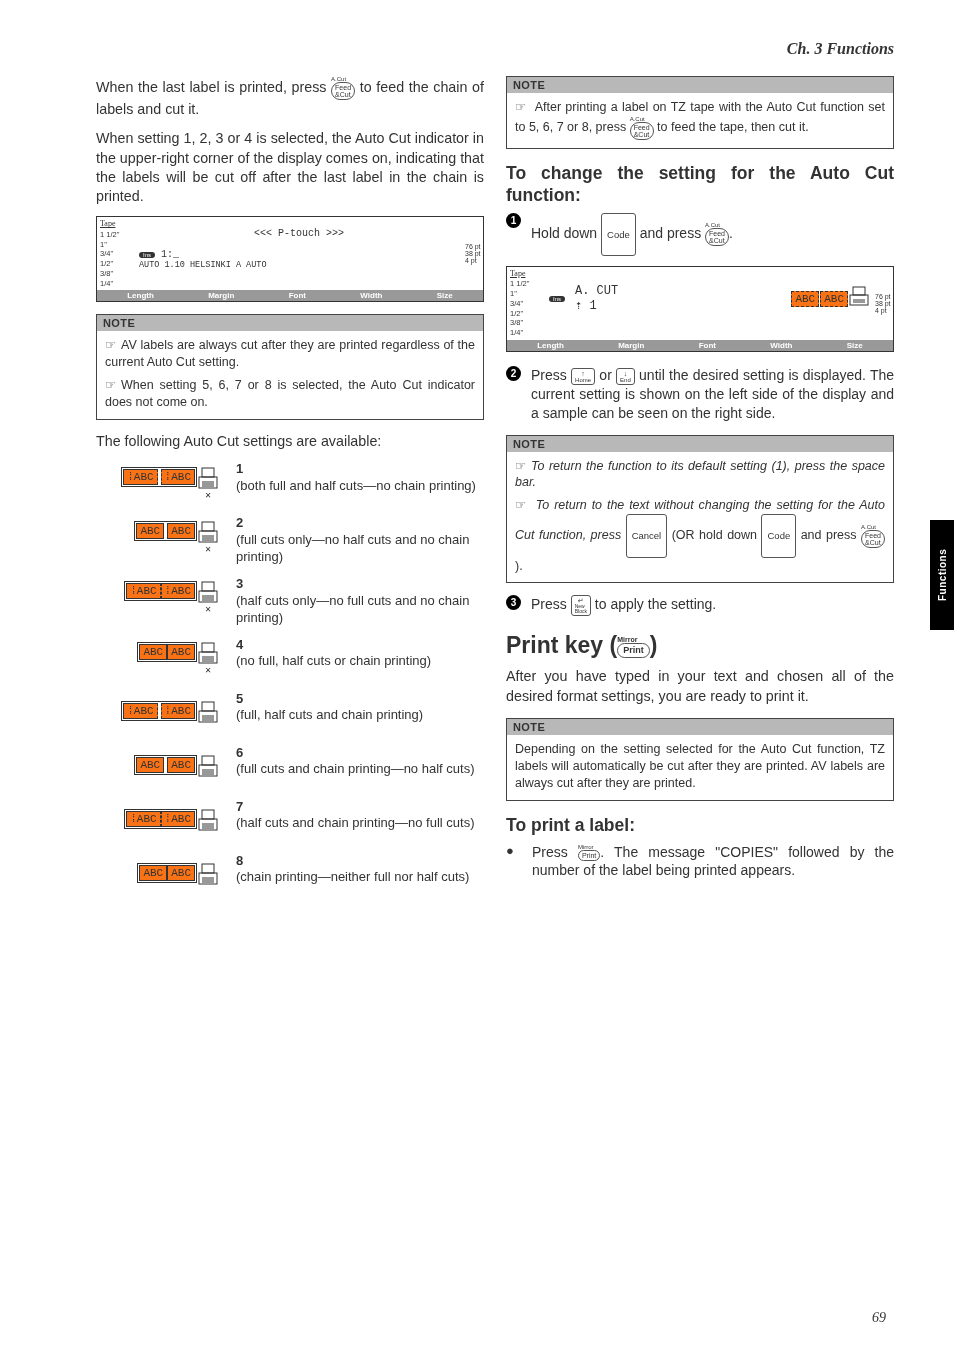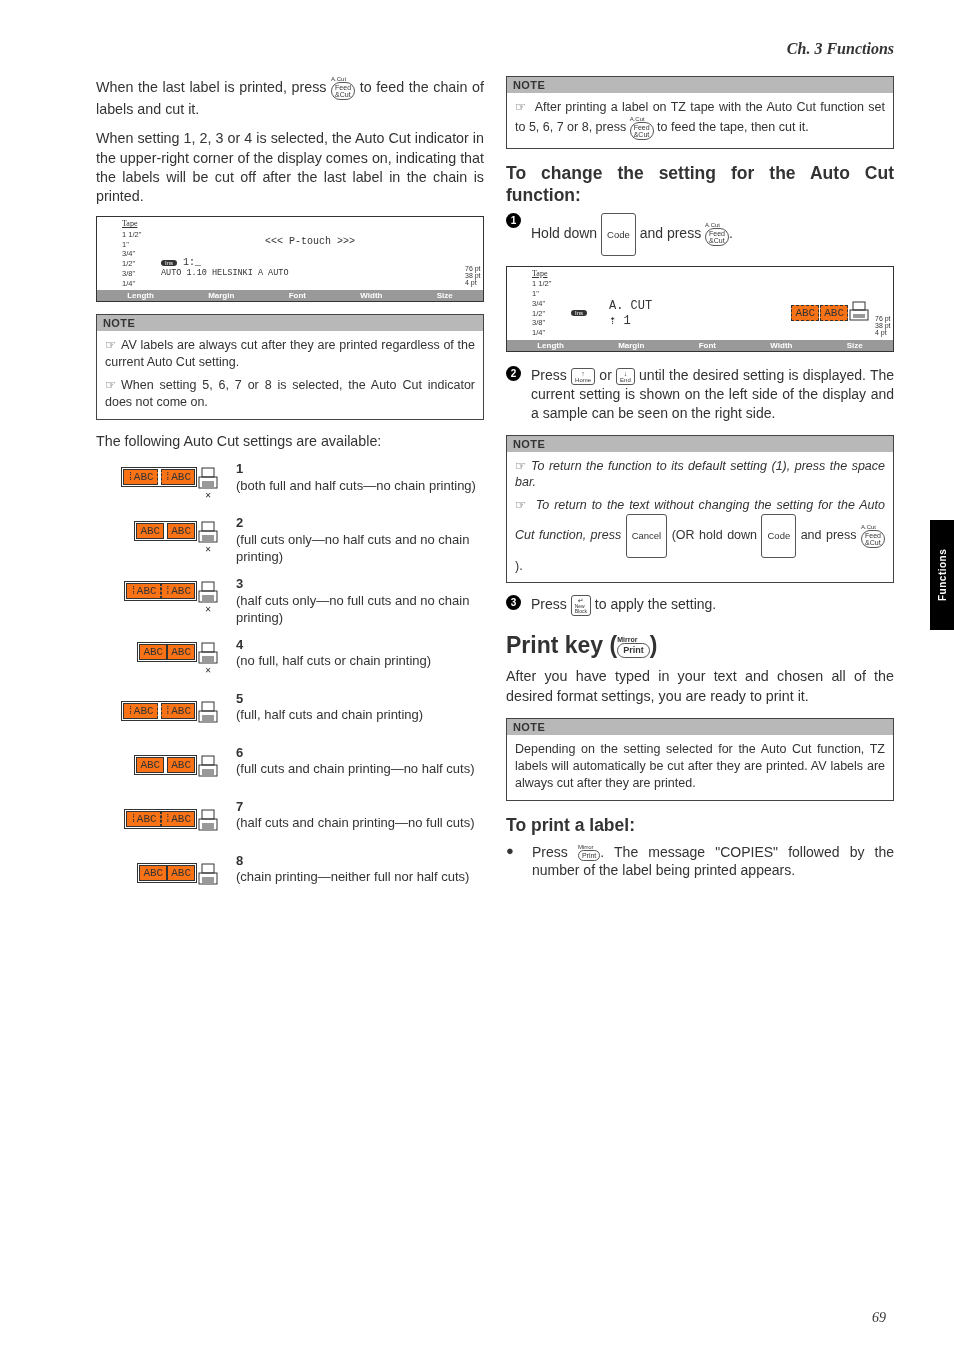--- a/index.html
+++ b/index.html
@@ -71,22 +71,21 @@
     min-width: 16px;
   }
   .display {
     border: 1px solid #333;
     margin: 10px 0 10px;
     font-size: 10px;
     background:#fff;
   }
   .display-inner {
     display:flex;
-    align-items:flex-end;
-    margin-left:22px;
+    align-items:center;
   }
   .display .tape-col {
     width: 38px;
     border-right: 0;
     font-size: 7.5px;
     padding: 2px 3px;
     line-height: 1.3;
   }
   .display .tape-col .tape-h {
     font-family: "Times New Roman", serif;
@@ -523,21 +522,21 @@
       <div class="display-inner">
         <div class="tape-col">
           <div class="tape-h">Tape</div>
           <div>1 1/2"</div>
           <div>1"</div>
           <div>3/4"</div>
           <div>1/2"</div>
           <div>3/8"</div>
           <div>1/4"</div>
         </div>
-        <div class="main-area" style="display:flex;align-items:center;gap:22px">
+        <div class="main-area" style="display:flex;align-items:center;gap:10px">
           <span class="ins">Ins</span>
           <span style="font-size:12px"><span>A. CUT</span><br>⇡ <span>1</span></span>
           <span style="margin-left:auto;display:flex;align-items:center;gap:1px">
             <span class="label-box" style="border-style:dashed">ABC</span>
             <span class="label-box" style="border-style:dashed">ABC</span>
             <span>
               <svg width="20" height="22">
                   <rect x="4" y="1" width="12" height="8" fill="none" stroke="#333"></rect>
                   <rect x="1" y="9" width="18" height="10" fill="none" stroke="#333"></rect>
                   <line x1="4" y1="14" x2="16" y2="14" stroke="#333"></line>

